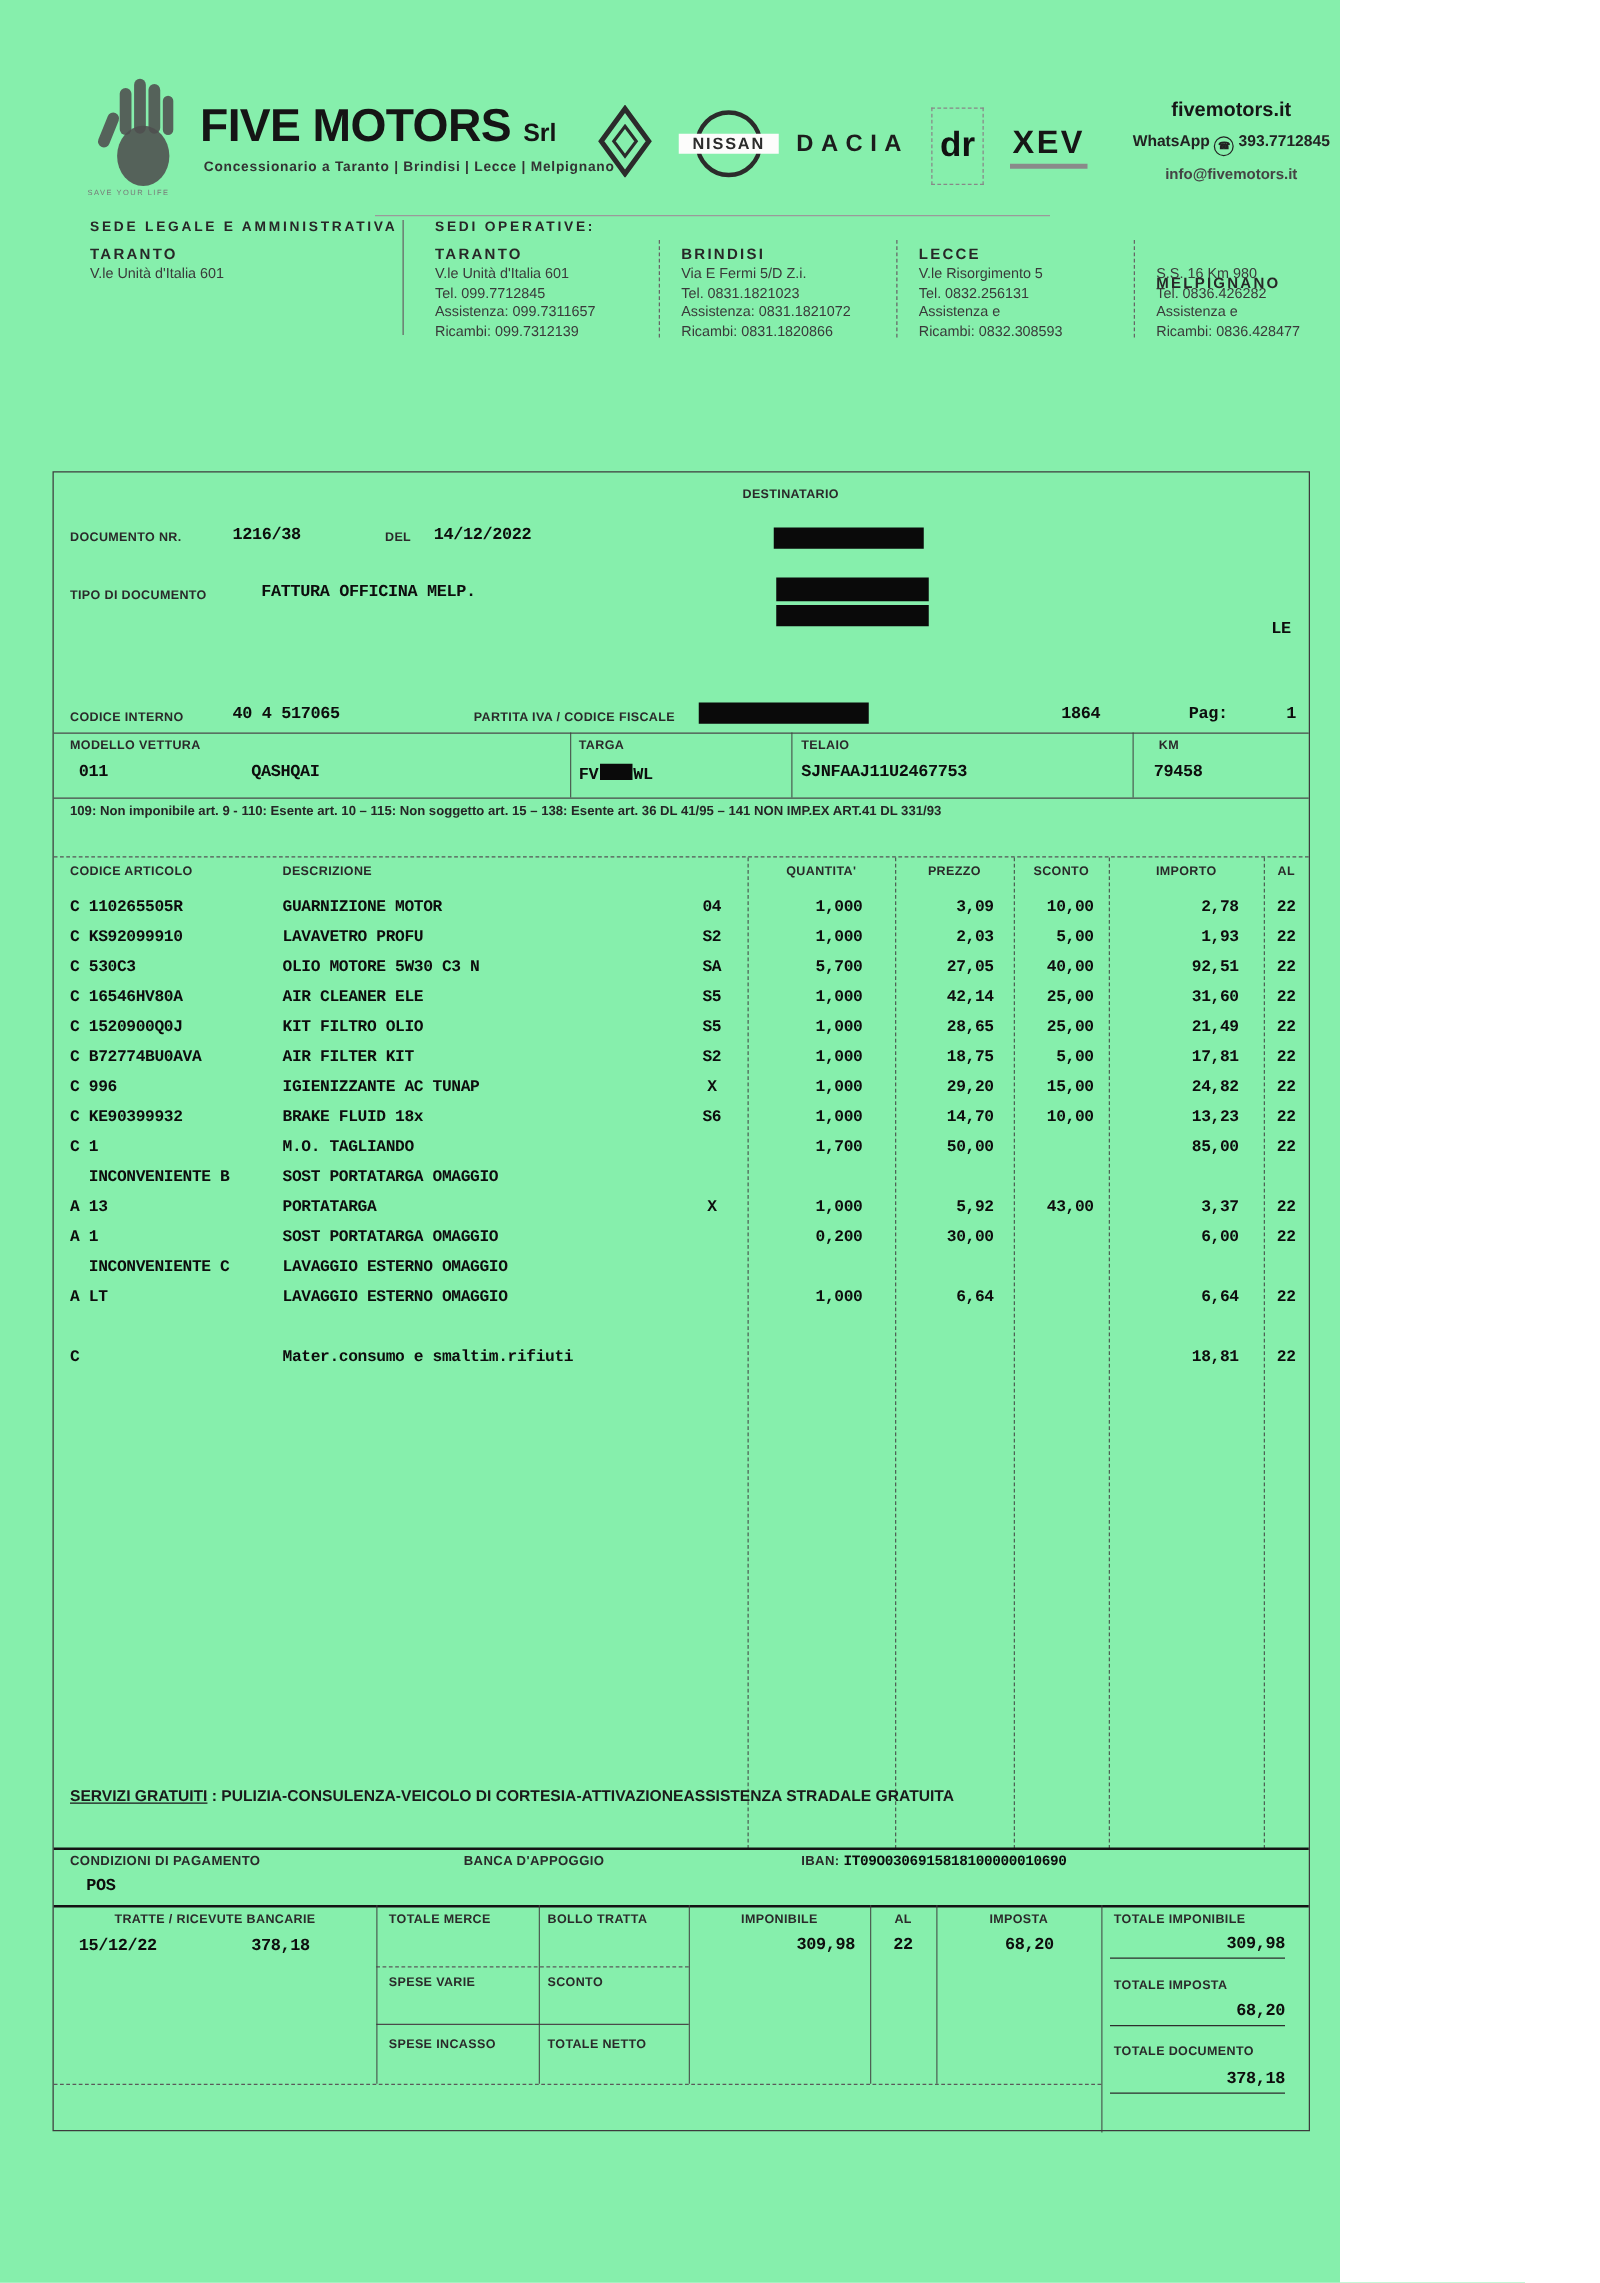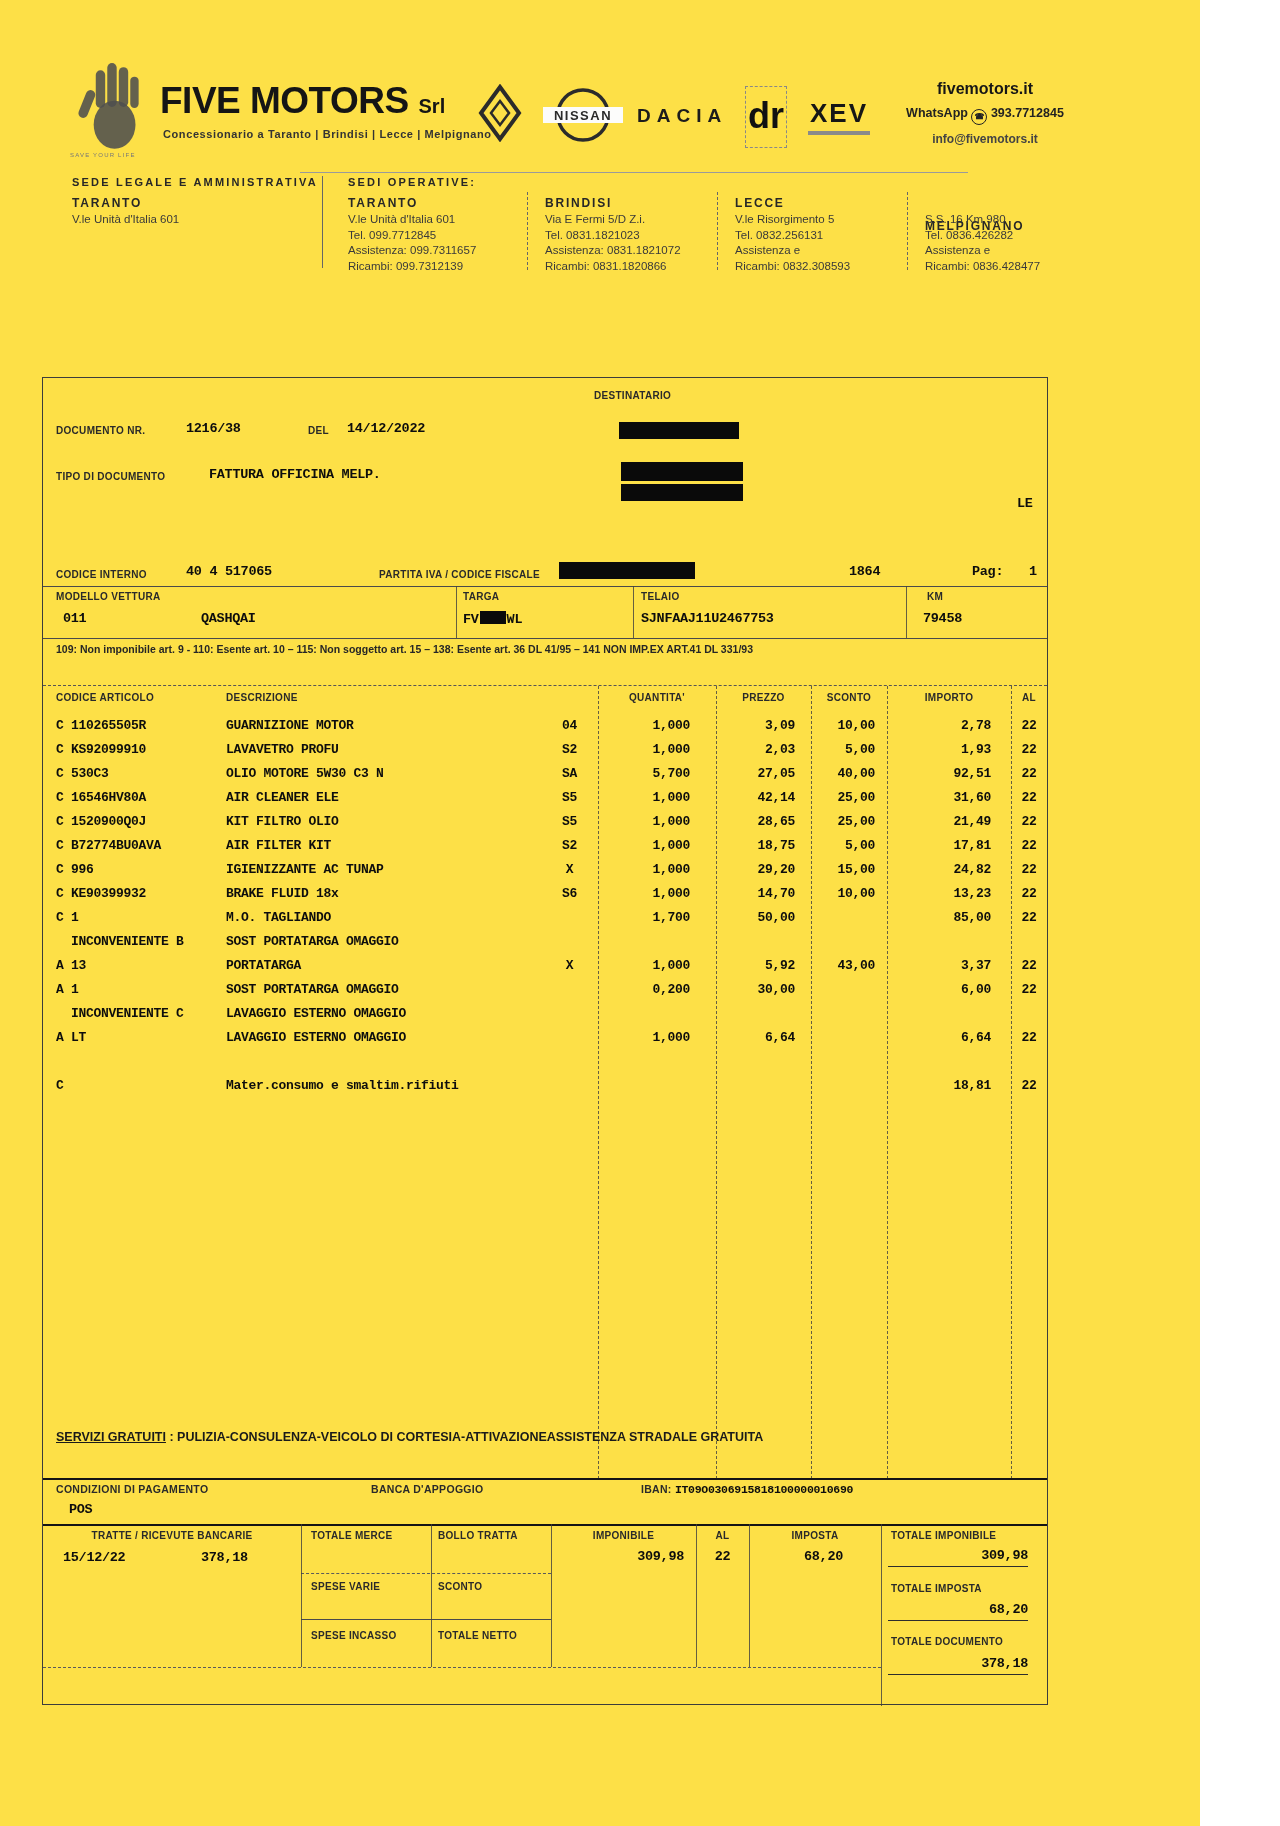--- a/index.html
+++ b/index.html
@@ -1,17 +1,17 @@
 <!DOCTYPE html>
 <html><head>
 <meta charset="utf-8">
 <style>
   html,body{margin:0;padding:0;}
   body{width:1280px;height:1826px;background:#ffffff;font-family:"Liberation Sans",sans-serif;}
-  .page{position:relative;width:1200px;height:1826px;background:#fde047;color:#1f1f1f;overflow:hidden;}
+  .page{position:relative;width:1072px;height:1826px;background:#86efac;color:#1f1f1f;overflow:hidden;}
   .abs{position:absolute;}
   .lbl{position:absolute;font-size:10px;font-weight:700;color:#2a2a2a;letter-spacing:.3px;white-space:nowrap;}
   .mono{position:absolute;font-family:"Liberation Mono","DejaVu Sans Mono",monospace;font-weight:700;font-size:13.5px;color:#0d0d0d;letter-spacing:-.3px;white-space:nowrap;}
   .m{font-family:"Liberation Mono","DejaVu Sans Mono",monospace;font-weight:700;font-size:13px;color:#0d0d0d;letter-spacing:-.3px;}
   .hline{position:absolute;left:0;right:0;height:0;border-top:1px solid #4a4a4a;}
   .hline--dash{border-top-style:dashed;border-top-color:#5a5a5a;}
   .hline--heavy{border-top:2.5px solid #141414;}
   .vline{position:absolute;width:0;border-left:1px solid rgba(62,62,62,.8);}
   .redact{position:absolute;background:#0a0a0a;}
   
@@ -19,21 +19,21 @@
   .company-suffix{font-size:20px;font-weight:700;letter-spacing:0;}
   .company-tagline{position:absolute;left:163px;top:128px;font-size:11px;font-weight:600;letter-spacing:.6px;color:#333;}
   .logo-caption{position:absolute;left:70px;top:152px;font-size:6px;letter-spacing:1.2px;color:#777;white-space:nowrap;}
   .contact{position:absolute;left:890px;top:80px;width:190px;text-align:center;}
   .contact-site{font-size:16px;font-weight:800;color:#161616;}
   .contact-wa{margin-top:8px;font-size:12.5px;font-weight:700;color:#222;}
   .contact-email{margin-top:7px;font-size:12px;font-weight:600;color:#444;}
   .wa-circle{display:inline-block;width:14px;height:14px;line-height:13px;border:1.2px solid #222;border-radius:50%;font-size:8px;vertical-align:-2px;}
   .dacia-word{position:absolute;left:637px;top:105px;font-size:19px;font-weight:800;letter-spacing:6px;color:#1c1c1c;}
   .dr-box{position:absolute;left:745px;top:86px;width:40px;height:60px;border:1px dashed #888;text-align:center;}
-  .dr-word{font-size:36px;font-weight:800;color:#111;line-height:58px;}
+  .dr-word{font-size:28px;font-weight:800;color:#111;line-height:58px;}
   .xev-wrap{position:absolute;left:808px;top:98px;text-align:center;}
   .xev-word{font-size:26px;font-weight:800;letter-spacing:2px;color:#161616;}
   .xev-bar{width:62px;height:4px;background:#8a8a8a;margin:2px auto 0;}
   
   .addr-title{position:absolute;font-size:11px;font-weight:700;letter-spacing:2.2px;color:#272727;white-space:nowrap;}
   .addr-city{position:absolute;font-size:12px;font-weight:700;letter-spacing:1.8px;color:#272727;white-space:nowrap;}
   .addr-lines{position:absolute;font-size:11.5px;color:#3a3a3a;line-height:15.5px;white-space:nowrap;}
   .addr-div{position:absolute;width:0;border-left:1px dashed #666;}
   
   .main-box{position:absolute;left:42px;top:377px;width:1006px;height:1328px;border:1.5px solid #3c3c3c;box-sizing:border-box;}
@@ -178,21 +178,21 @@
     <div class="lbl" style="left:13px;top:93px;">TIPO DI DOCUMENTO</div>
     <div class="mono" style="left:166px;top:89px;">FATTURA OFFICINA MELP.</div>
 
     <div class="mono" style="left:974px;top:118px;">LE</div>
 
     <div class="lbl" style="left:13px;top:191px;">CODICE INTERNO</div>
     <div class="mono" style="left:143px;top:186px;">40 4 517065</div>
     <div class="lbl" style="left:336px;top:191px;">PARTITA IVA / CODICE FISCALE</div>
     <div class="redact" style="left:516px;top:184px;width:136px;height:17px;"></div>
     <div class="mono" style="left:806px;top:186px;">1864</div>
-    <div class="mono" style="left:908px;top:186px;margin-left:21px;">Pag:</div>
+    <div class="mono" style="left:908px;top:186px;">Pag:</div>
     <div class="mono" style="left:986px;top:186px;">1</div>
 
     <div class="hline" style="top:208px;"></div>
 
     <div id="vehicle-strip" class="abs" style="left:0;top:208px;width:100%;height:52px;">
       <div class="lbl" style="left:13px;top:5px;">MODELLO VETTURA</div>
       <div class="lbl" style="left:420px;top:5px;">TARGA</div>
       <div class="lbl" style="left:598px;top:5px;">TELAIO</div>
       <div class="lbl" style="left:884px;top:5px;">KM</div>
       <div class="mono" style="left:20px;top:25px;">011</div>

